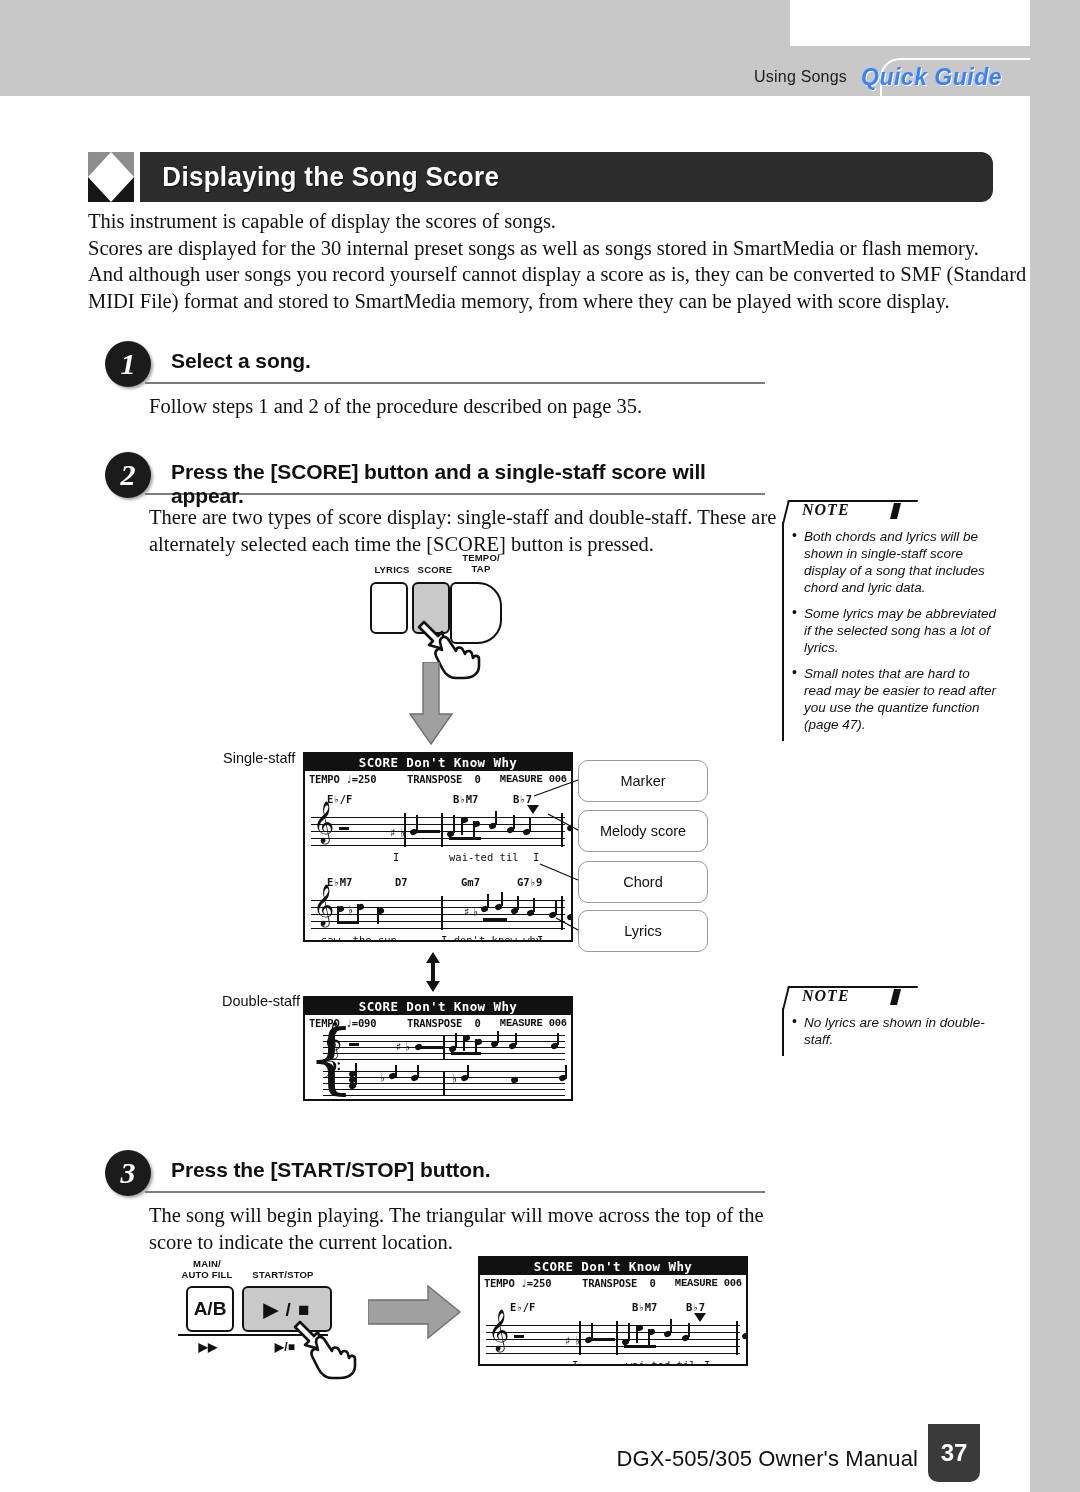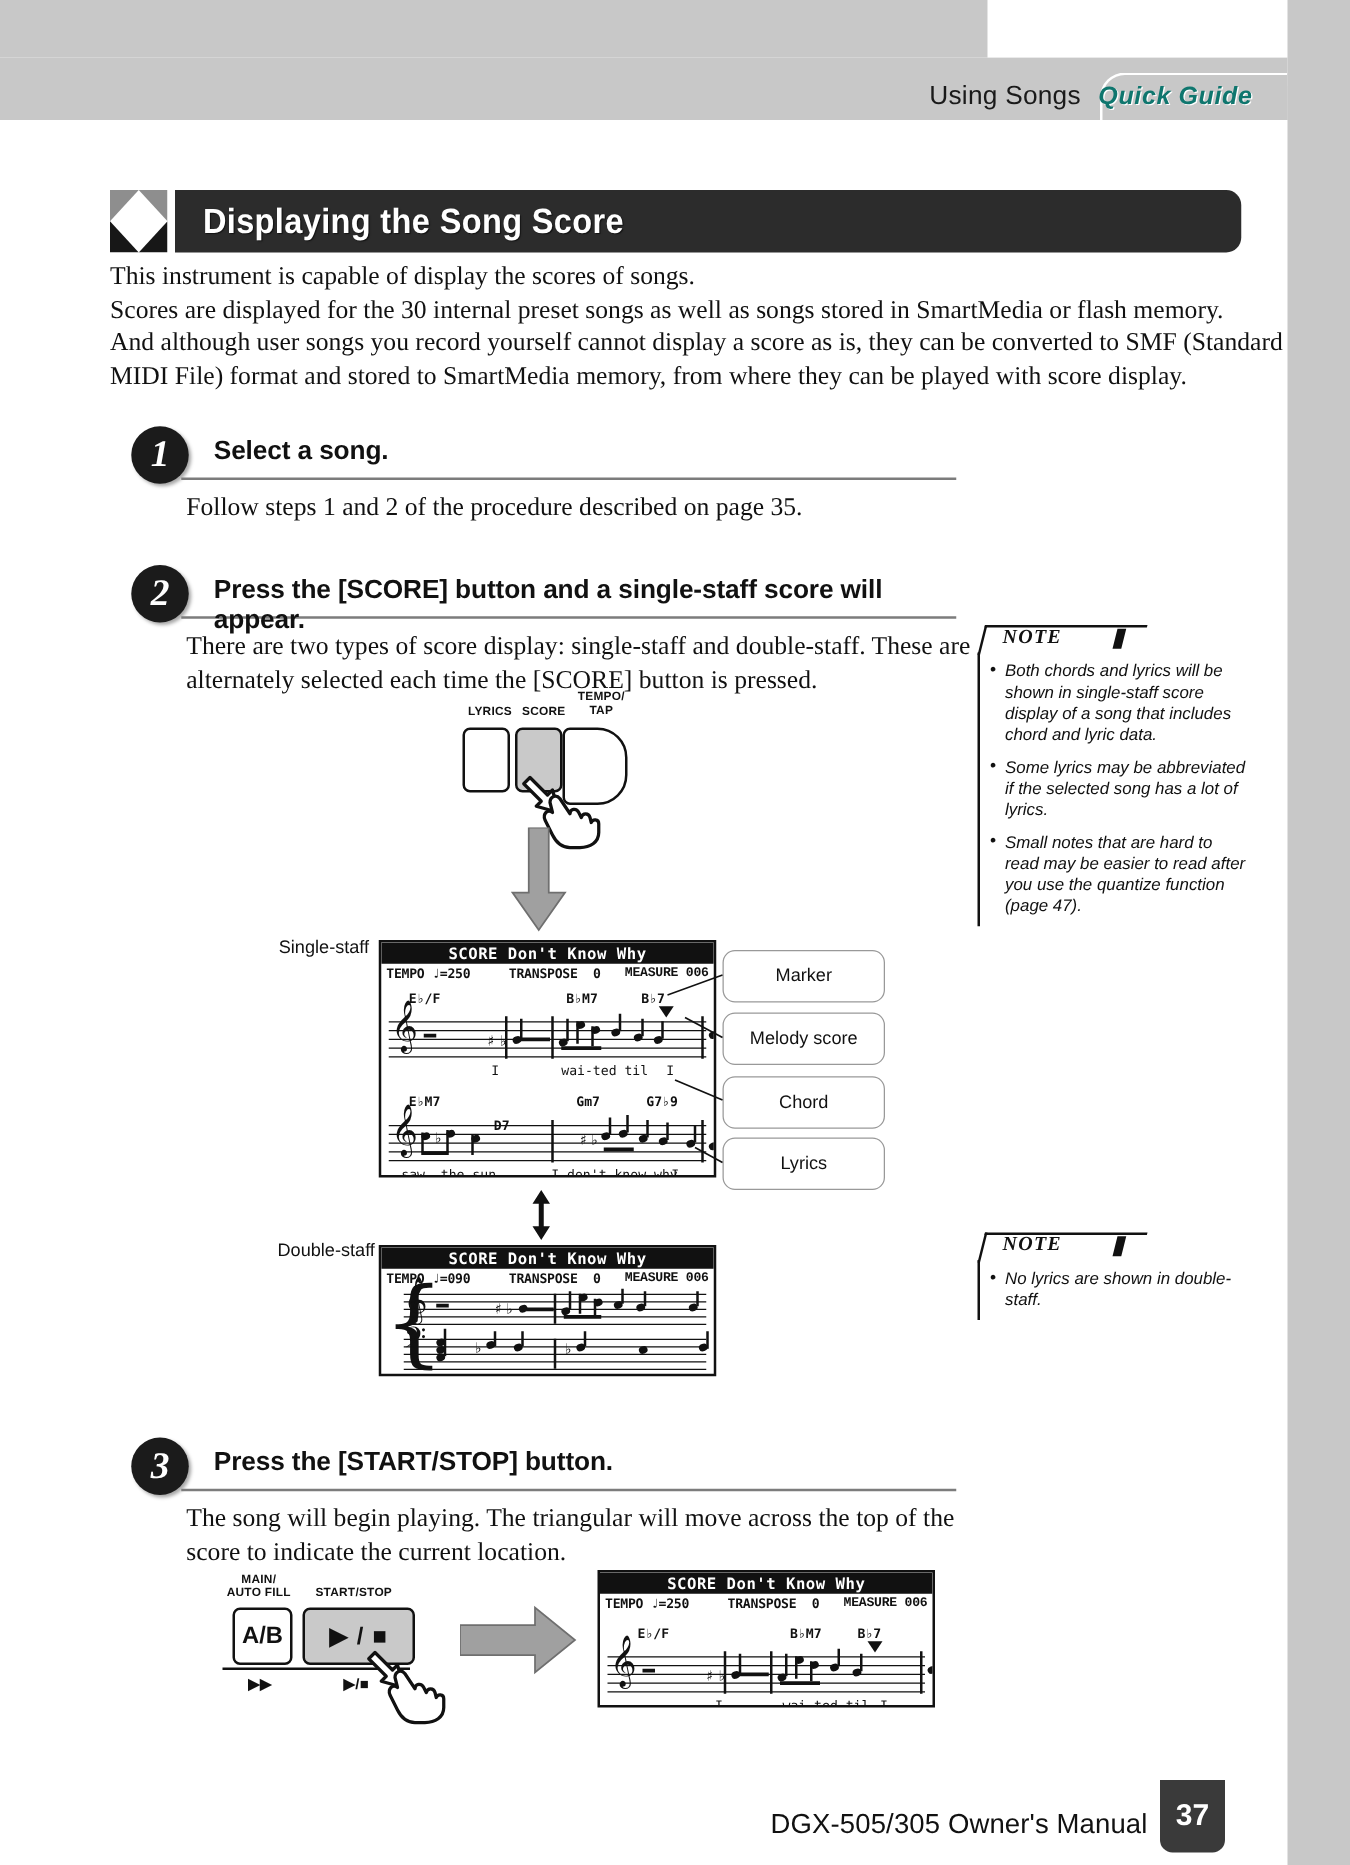--- a/index.html
+++ b/index.html
@@ -16,23 +16,23 @@
   #header-tabwrap{
     position:absolute;left:880px;top:58px;width:150px;height:38px;
     background:#c8c8c8;border-top-left-radius:20px;
     border-top:2px solid #ffffff;border-left:2px solid #ffffff;
     box-sizing:border-box;
   }
   #header-text{
     position:absolute;right:50px;top:60px;width:420px;height:34px;
     display:flex;align-items:center;justify-content:flex-end;gap:14px;
   }
-  #using-songs{font-size:21px;color:#1a1a1a;letter-spacing:.2px;}
+  #using-songs{font-size:16px;color:#1a1a1a;letter-spacing:.2px;}
   #quick-guide{
-    font-size:20px;font-weight:bold;font-style:italic;color:#0f766e;
+    font-size:23px;font-weight:bold;font-style:italic;color:#3b82f6;
     letter-spacing:.5px;padding-right:28px;
     text-shadow:1px 1px 0 #ffffff;
   }
 
   
   #title-row{position:absolute;left:88px;top:152px;width:905px;height:50px;}
   #title-mark{
     position:absolute;left:0;top:0;width:46px;height:50px;overflow:hidden;
   }
   #title-mark .tri-top{
@@ -363,21 +363,21 @@
     <div class="lyricrow">
       <span style="left:88px;">I</span>
       <span style="left:144px;">wai-ted til</span>
       <span style="left:228px;">I</span>
     </div>
   </div>
 
   <div class="sysrow">
     <div class="chordrow" style="margin-top:10px;">
       <span style="left:22px;">E♭M7</span>
-      <span style="left:90px;margin-top:19px;">D7</span>
+      <span style="left:90px;">D7</span>
       <span style="left:156px;">Gm7</span>
       <span style="left:212px;">G7♭9</span>
     </div>
     <div class="staff">
       <div class="sl" style="top:8px;"></div>
         <div class="sl" style="top:15px;"></div>
       <div class="sl" style="top:22px;"></div>
         <div class="sl" style="top:29px;"></div>
       <div class="sl" style="top:36px;"></div>
       <div class="clef">𝄞</div>

